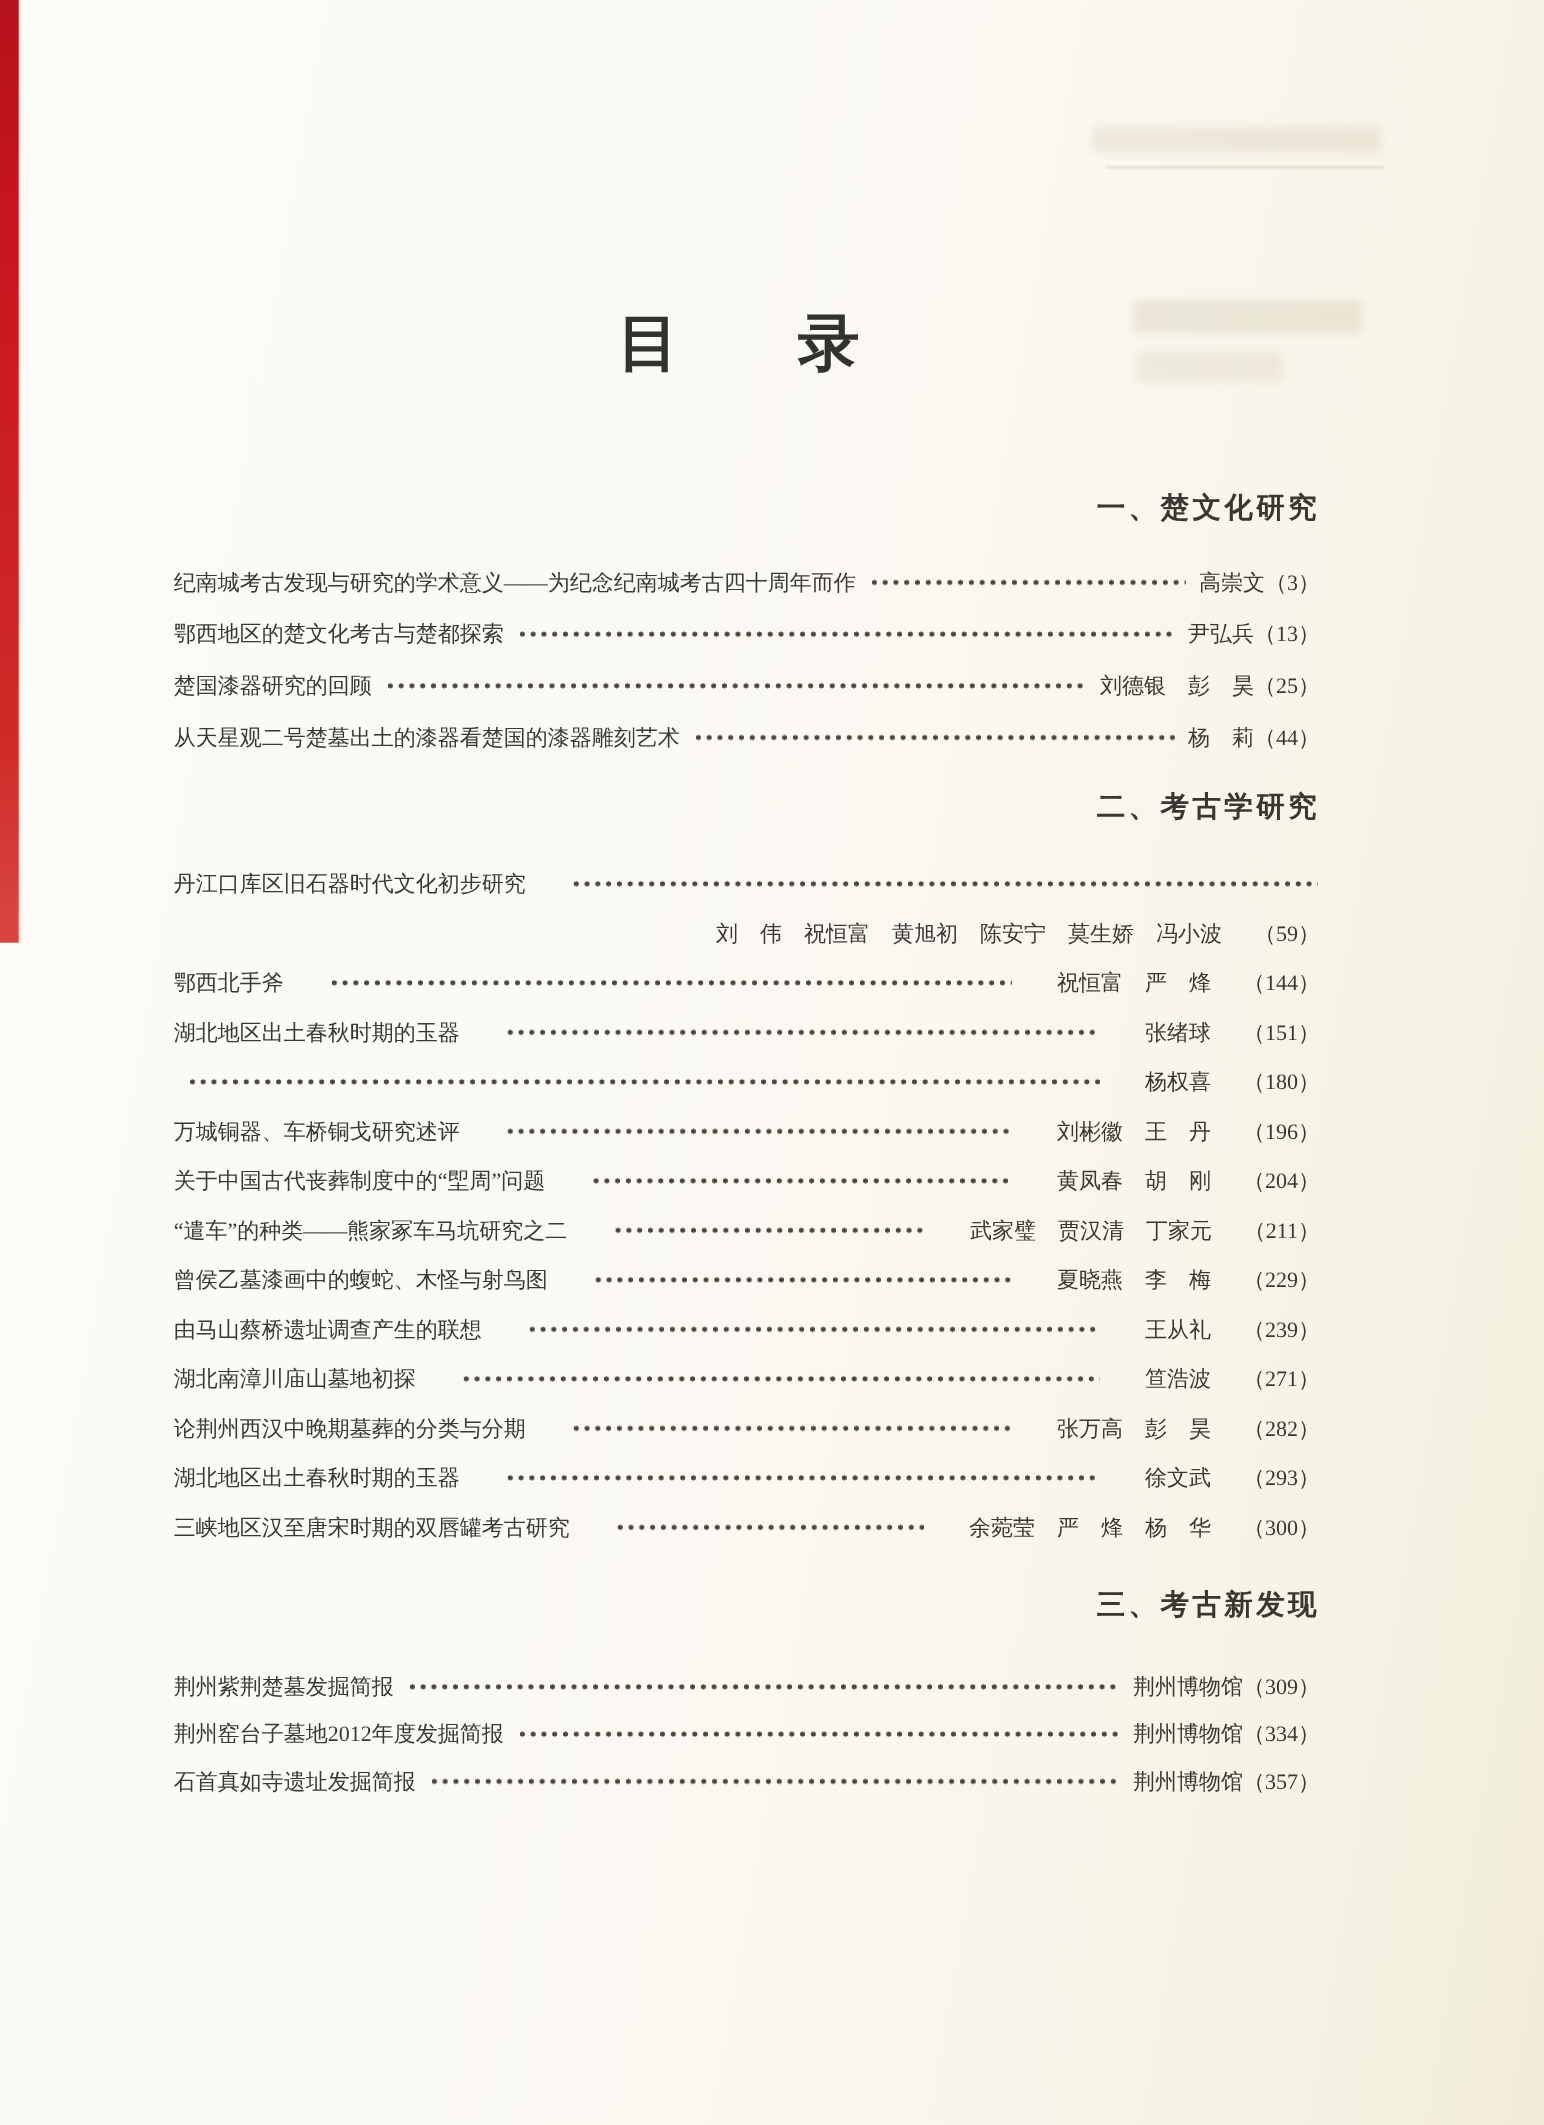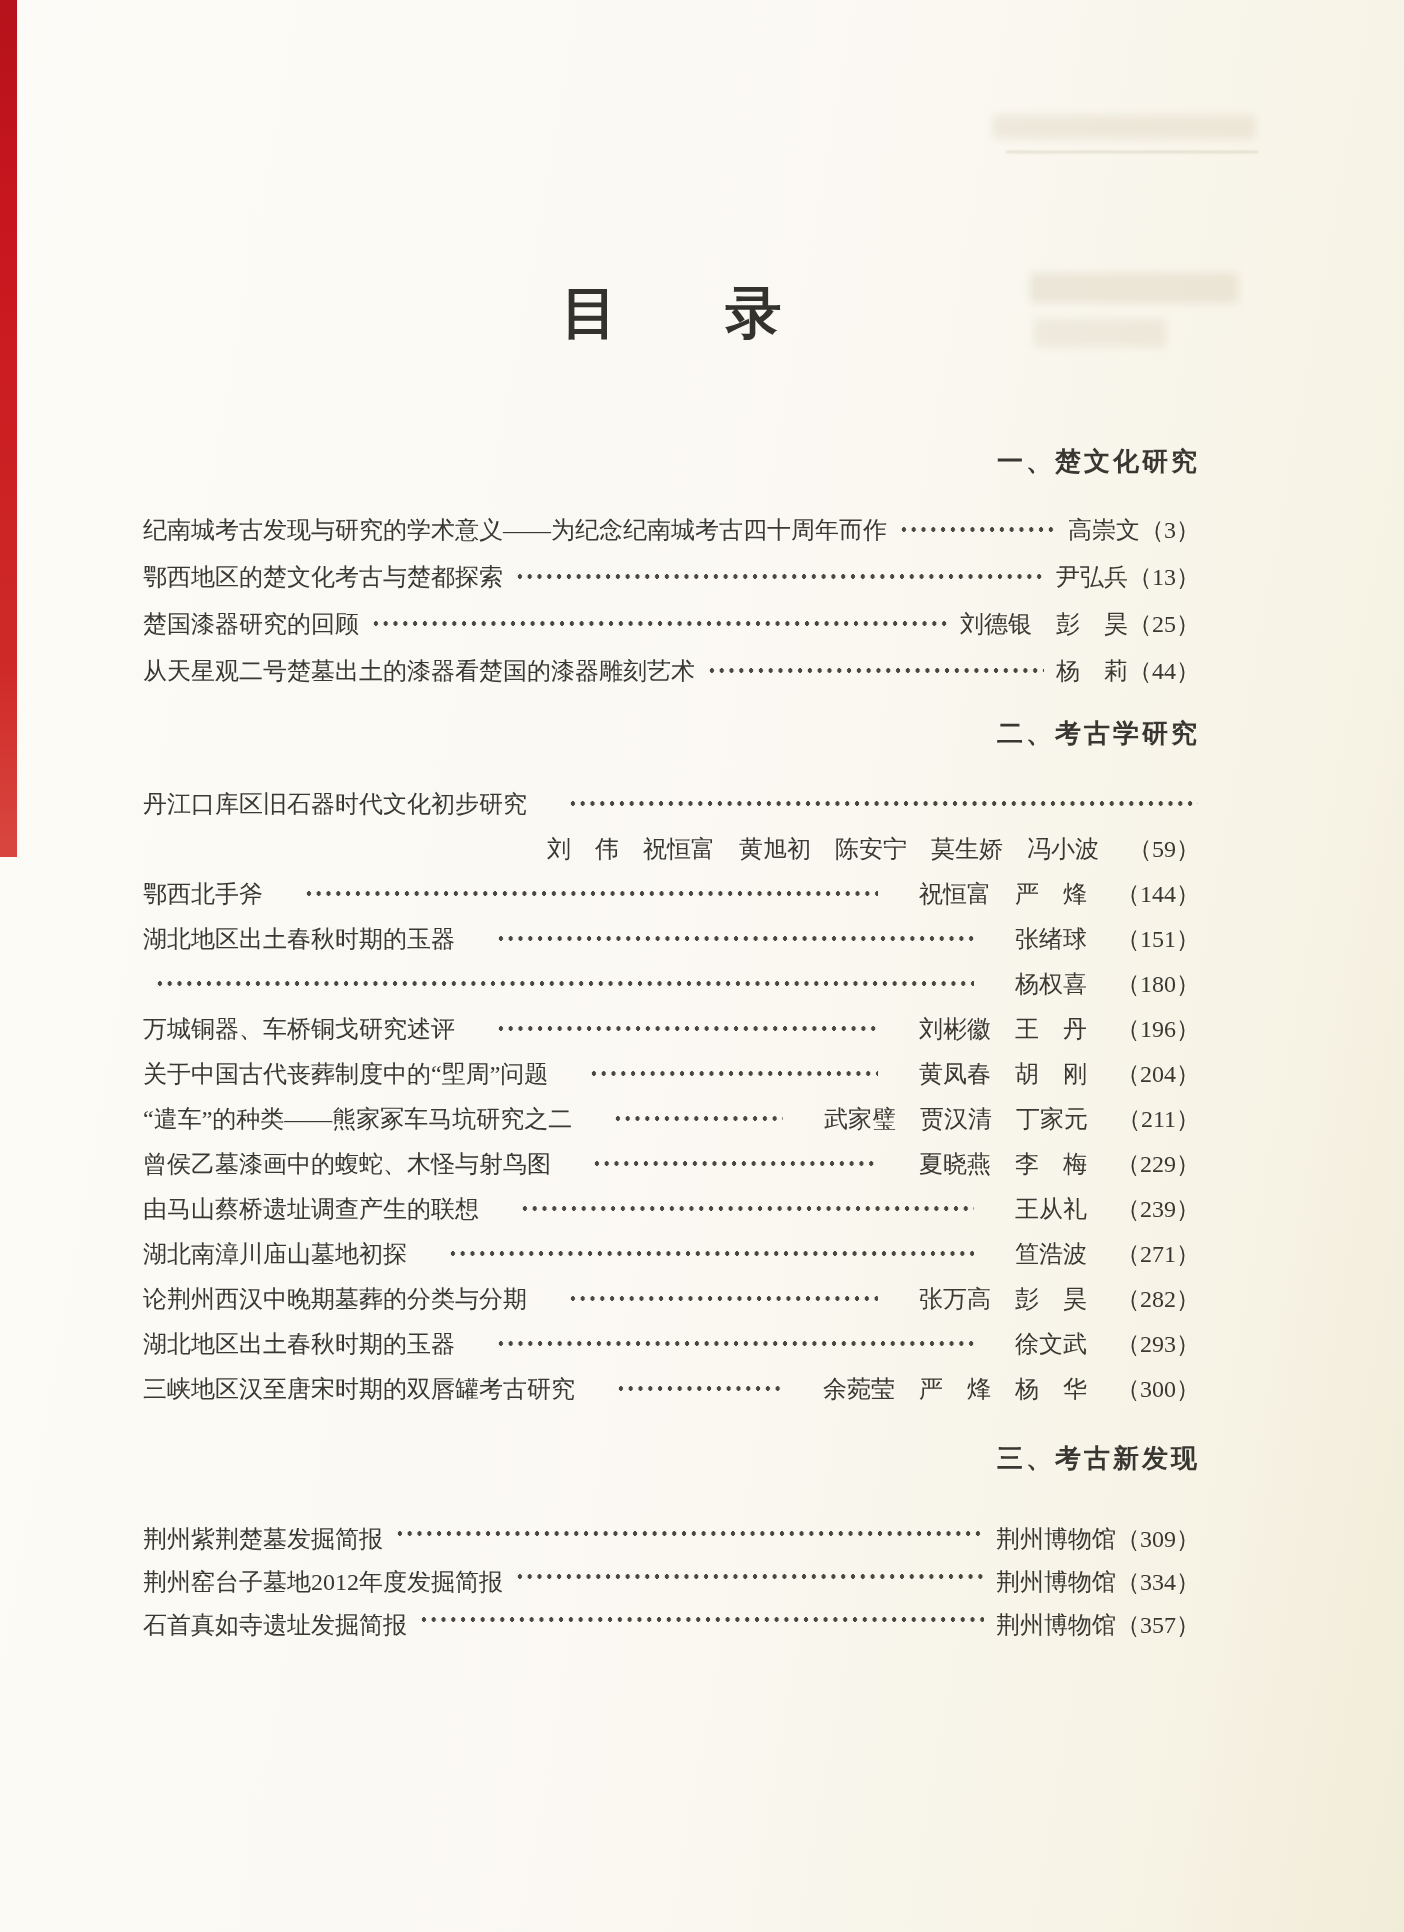--- a/index.html
+++ b/index.html
@@ -39,24 +39,24 @@
     font-family:"Liberation Sans","DejaVu Sans",sans-serif;
     font-weight:700;font-size:26px;line-height:36px;letter-spacing:3px;color:#393732;
   }
   #sections > section:nth-child(1){margin-top:100px;}
   #sections > section:nth-child(1) .lines{margin-top:27px;}
   #sections > section:nth-child(2){margin-top:21px;}
   #sections > section:nth-child(2) .lines{margin-top:30px;}
   #sections > section:nth-child(3){margin-top:29px;}
   #sections > section:nth-child(3) .lines{margin-top:36px;}
 
-  .row{display:flex;align-items:center;font-size:24px;color:var(--ink);}
+  .row{display:flex;align-items:center;font-size:20px;color:var(--ink);margin-left:15px;}
   .s0 .row{height:47px;}
   .s1 .row{height:45px;gap:29px;}
-  .s2 .row{height:43px;align-items:flex-end;}
+  .s2 .row{height:43px;}
   .title,.authors,.page{white-space:pre;}
   .entry .title{flex:0 1 auto;min-width:0;overflow:hidden;}
   .leader{
     flex:1 1 auto;min-width:14px;align-self:stretch;margin:0 6px 0 10px;
     background-image:radial-gradient(circle,var(--dots) 2.1px,rgba(0,0,0,0) 2.5px);
     background-size:9.8px 100%;background-repeat:repeat-x;background-position:2px center;
   }
   .wrap_head .leader{margin-right:2px;}
   .wrap_authors{padding-right:74px;}
   .wrap_authors .indent{flex:0 0 30px;}

